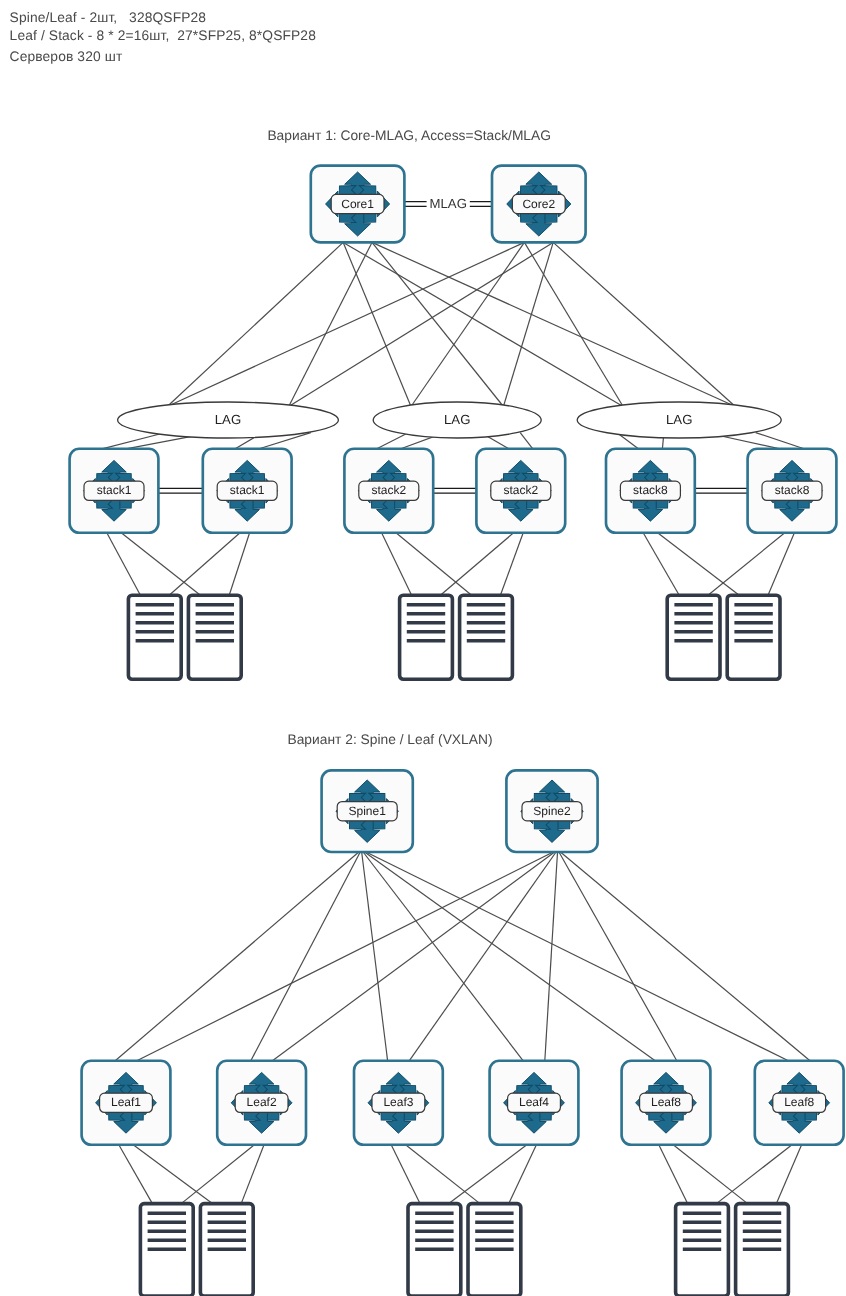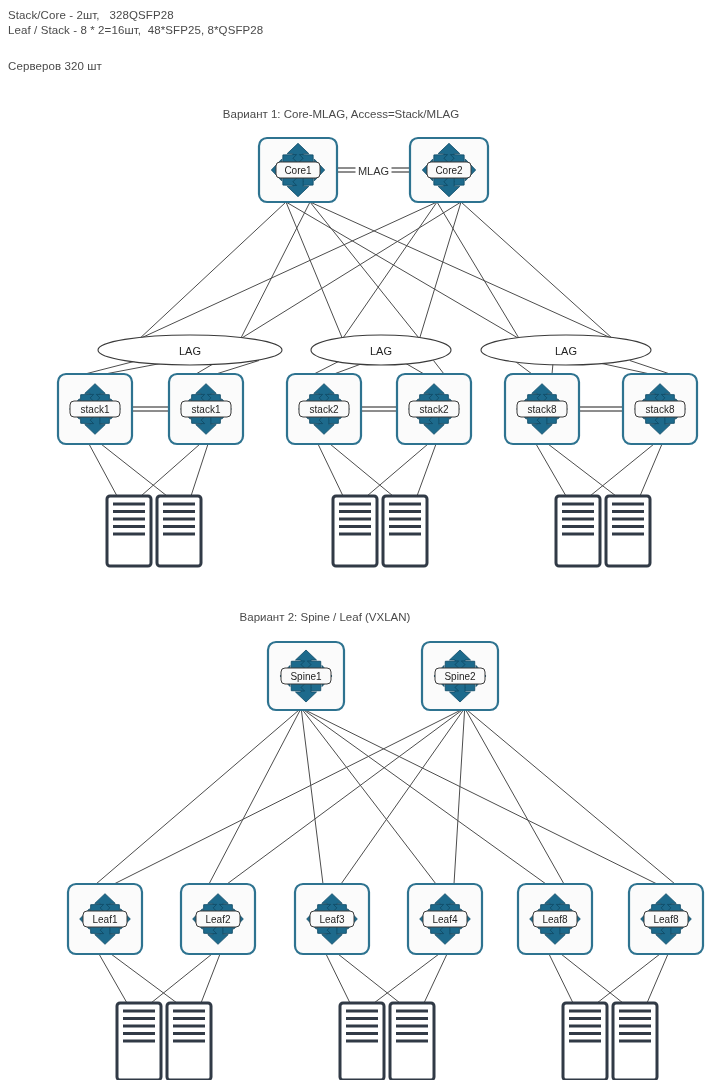--- a/index.html
+++ b/index.html
@@ -2,21 +2,21 @@
 <html><head>
 <meta charset="utf-8">
 <style>
   html,body{margin:0;padding:0;background:#ffffff;}
   body{width:705px;height:1080px;position:relative;overflow:hidden;
        font-family:"Liberation Sans","DejaVu Sans",sans-serif;color:#3b3b3b;}
   #canvas{position:absolute;left:0;top:0;width:705px;height:1080px;}
   .hdr{position:absolute;white-space:pre;font-size:11.5px;color:#4a4a4a;letter-spacing:.1px;}
   #hdr1{left:8px;top:9px;}
   #hdr2{left:8px;top:24px;}
-  #hdr3{left:8px;top:60px;}
+  #hdr3{left:8px;top:42px;}
   .sect-title{position:absolute;font-size:11.5px;color:#4a4a4a;white-space:nowrap;text-align:center;}
   #t1{left:0;top:108px;width:682px;}
   #t2{left:0;top:611px;width:650px;}
   svg{position:absolute;left:0;top:0;}
   .lnk{stroke:#4d4d4d;stroke-width:1;fill:none;}
   .dbl{stroke:#1a1a1a;stroke-width:1;fill:none;}
   .swbox{fill:#fbfbfb;stroke:#2e7390;stroke-width:2.2;}
   .arrow{fill:#1d6a8c;stroke:#0f4a66;stroke-width:.8;}
   .lblbox{fill:#fafafa;stroke:#3a3a3a;stroke-width:1;}
   .lbltxt{font-family:"Liberation Sans","DejaVu Sans",sans-serif;font-size:10px;fill:#222;
@@ -26,22 +26,22 @@
           text-anchor:middle;dominant-baseline:central;}
   .mlagtxt{font-family:"Liberation Sans","DejaVu Sans",sans-serif;font-size:11px;fill:#333;
           text-anchor:middle;dominant-baseline:central;}
   .srvbody{fill:#ffffff;stroke:#313a46;stroke-width:3;}
   .srvbar{fill:none;stroke:#313a46;stroke-width:3;}
   .mlagbg{fill:#ffffff;}
 </style>
 </head>
 <body>
 
-<div class="hdr" id="hdr1">Stack/Core - 2шт,   328QSFP28</div>
-<div class="hdr" id="hdr2">Leaf / Stack - 8 * 2=16шт,  48*SFP25, 8*QSFP28</div>
+<div class="hdr" id="hdr1">Spine/Leaf - 2шт,   328QSFP28</div>
+<div class="hdr" id="hdr2">Leaf / Stack - 8 * 2=16шт,  27*SFP25, 8*QSFP28</div>
 <div class="hdr" id="hdr3">Серверов 320 шт</div>
 
 <div class="sect-title" id="t1">Вариант 1: Core-MLAG, Access=Stack/MLAG</div>
 <div class="sect-title" id="t2">Вариант 2: Spine / Leaf (VXLAN)</div>
 
 <svg id="canvas" width="705" height="1080" xmlns="http://www.w3.org/2000/svg">
   <g id="g-links-1">
       <line class="dbl" x1="337" y1="168" x2="410" y2="168"></line>
       <line class="dbl" x1="337" y1="172" x2="410" y2="172"></line>
       <rect class="mlagbg" x="355.5" y="162" width="36" height="16"></rect>

